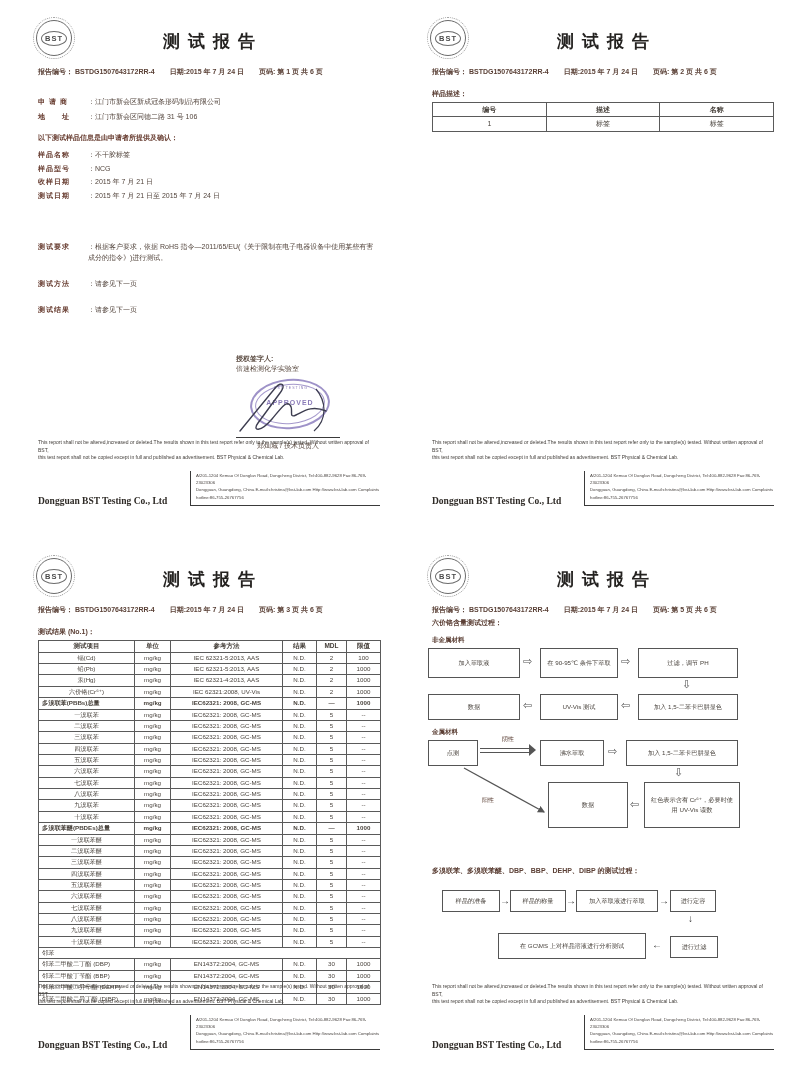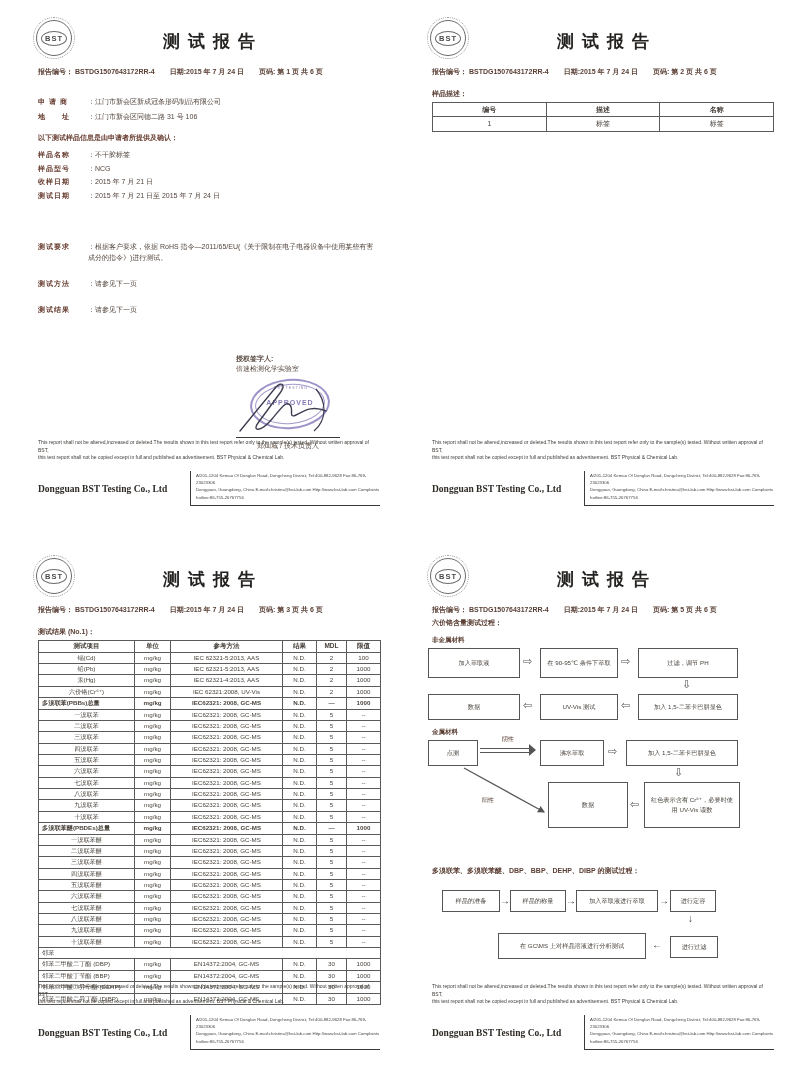--- a/index.html
+++ b/index.html
@@ -69,21 +69,21 @@
   .harrow-glyph { position:absolute; font-size:11px; color:#555; line-height:1; }
   .sarrow { position:absolute; font-size:10px; color:#333; line-height:1; }
   .neg-label,.pos-label { position:absolute; font-size:6px; color:#5c4036; }
   .long-arrow { position:absolute; width:50px; height:5px; border:1px solid #555; border-left:none; background:#fff; }
   .long-arrow:after { content:""; position:absolute; right:-7px; top:-5px;
           border-left:7px solid #555; border-top:6.5px solid transparent; border-bottom:6.5px solid transparent; }
 
   
   .footer { position:absolute; left:10px; right:10px; bottom:8px; }
   .disclaimer { font-size:5px; color:#403c38; line-height:1.5; }
-  .footer-bar { display:flex; margin-top:9px; align-items:center; }
+  .footer-bar { display:flex; margin-top:9px; align-items:flex-end; }
   .company { font-family:"Liberation Serif","DejaVu Serif",serif; font-weight:bold;
           font-size:9.5px; color:#2e2a26; width:152px; padding-top:2px; }
   .addr { flex:1; border-left:1px solid #3a3a3a; border-bottom:1px solid #3a3a3a;
           padding:1px 0 4px 5px; font-size:4.3px; color:#4a4542; line-height:1.7; }
 </style>
 </head>
 <body>
 
 <div class="page" id="p1" style="left:28px; top:12px; height:502px;">
   <div class="seal">

